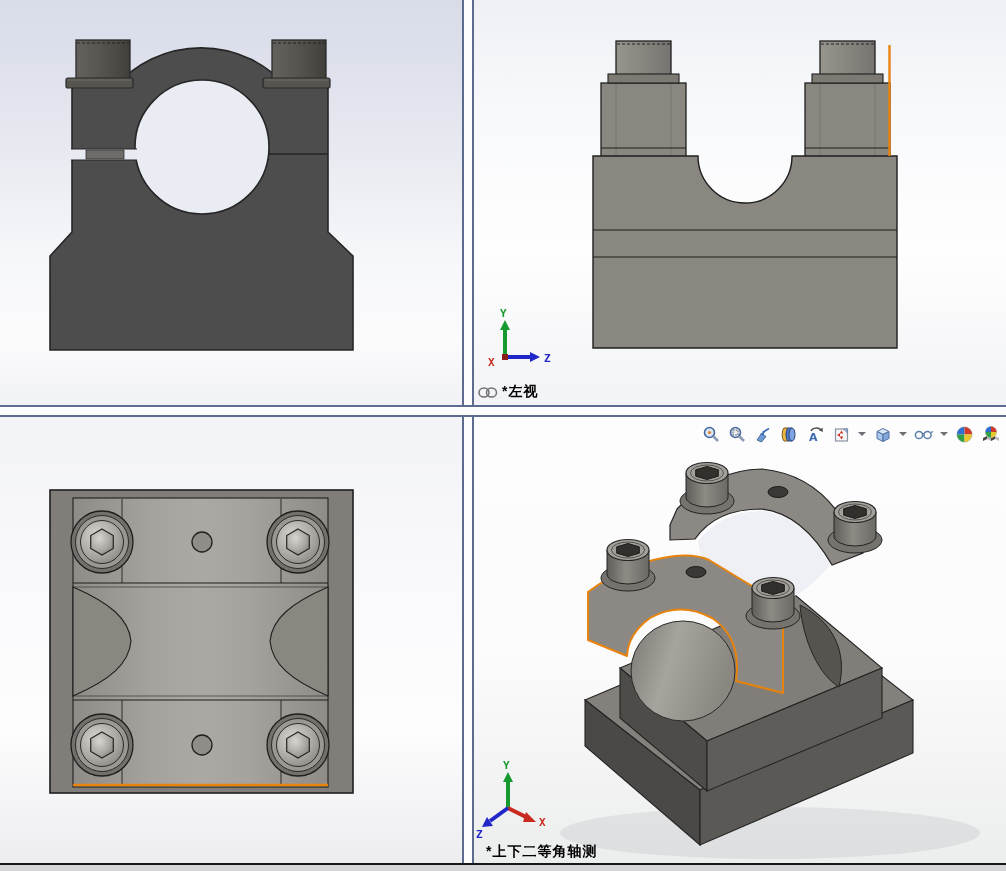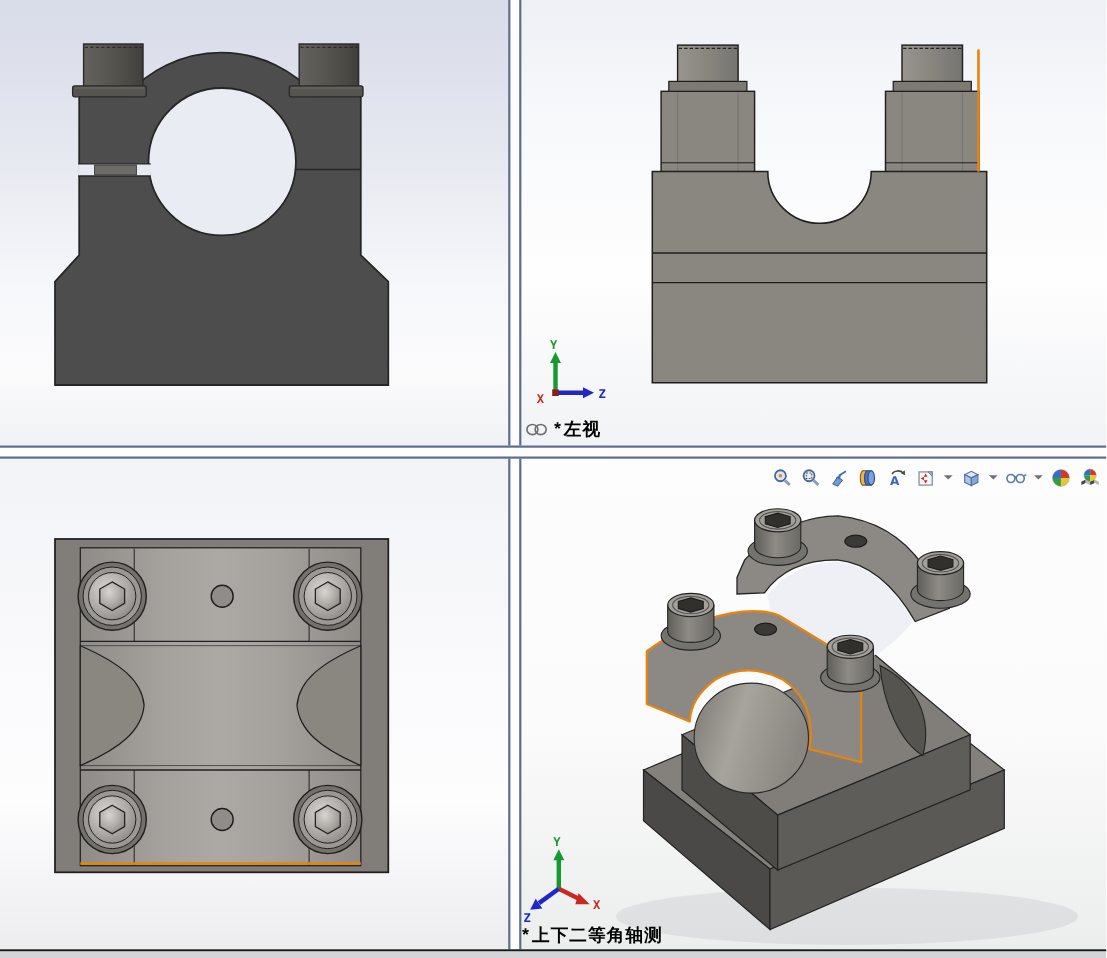--- a/index.html
+++ b/index.html
@@ -14,23 +14,23 @@
     background:linear-gradient(180deg,#f2f3f7 0%,#fafafc 42%,#fdfdfe 70%,#ededf0 100%);}
   #vp-iso   {left:470px;top:413px;width:536px;height:450px;
     background:linear-gradient(180deg,#fdfdfe 0%,#fbfbfc 55%,#eceded 100%);}
   .split-v{position:absolute;left:462px;top:0;width:8px;height:863px;background:#fdfdfd;
            border-left:2px solid #5d6c8e;border-right:2px solid #5d6c8e;}
   .split-h{position:absolute;left:0;top:405px;width:1006px;height:8px;background:#fdfdfd;
            border-top:2px solid #5d6c8e;border-bottom:2px solid #5d6c8e;}
   .bottom-edge{position:absolute;left:0;top:863px;width:1006px;height:2px;background:#17171a;}
   .bottom-strip{position:absolute;left:0;top:865px;width:1006px;height:6px;background:#d5d5d9;}
   .vp-label{position:absolute;display:flex;align-items:center;gap:4px;
-            font-size:16px;font-weight:bold;color:#000;letter-spacing:1px;font-family:Liberation Mono, monospace;}
+            font-size:14px;font-weight:bold;color:#000;letter-spacing:1px;}
   #vp-left .vp-label{left:8px;bottom:4px;}
-  #vp-iso  .vp-label{left:3px;bottom:2px;justify-content:center;}
+  #vp-iso  .vp-label{left:16px;bottom:2px;justify-content:center;}
   .hud-toolbar{position:absolute;top:6px;right:2px;height:30px;display:flex;
                align-items:center;gap:5px;padding:0 3px;}
   .hud-btn{width:21px;height:21px;display:flex;align-items:center;justify-content:center;cursor:default;}
   .caret{width:0;height:0;border-left:4px solid transparent;border-right:4px solid transparent;
          border-top:4px solid #6e6e74;margin:0 1px;}
   svg{display:block;}
 </style>
 </head>
 <body>
 

